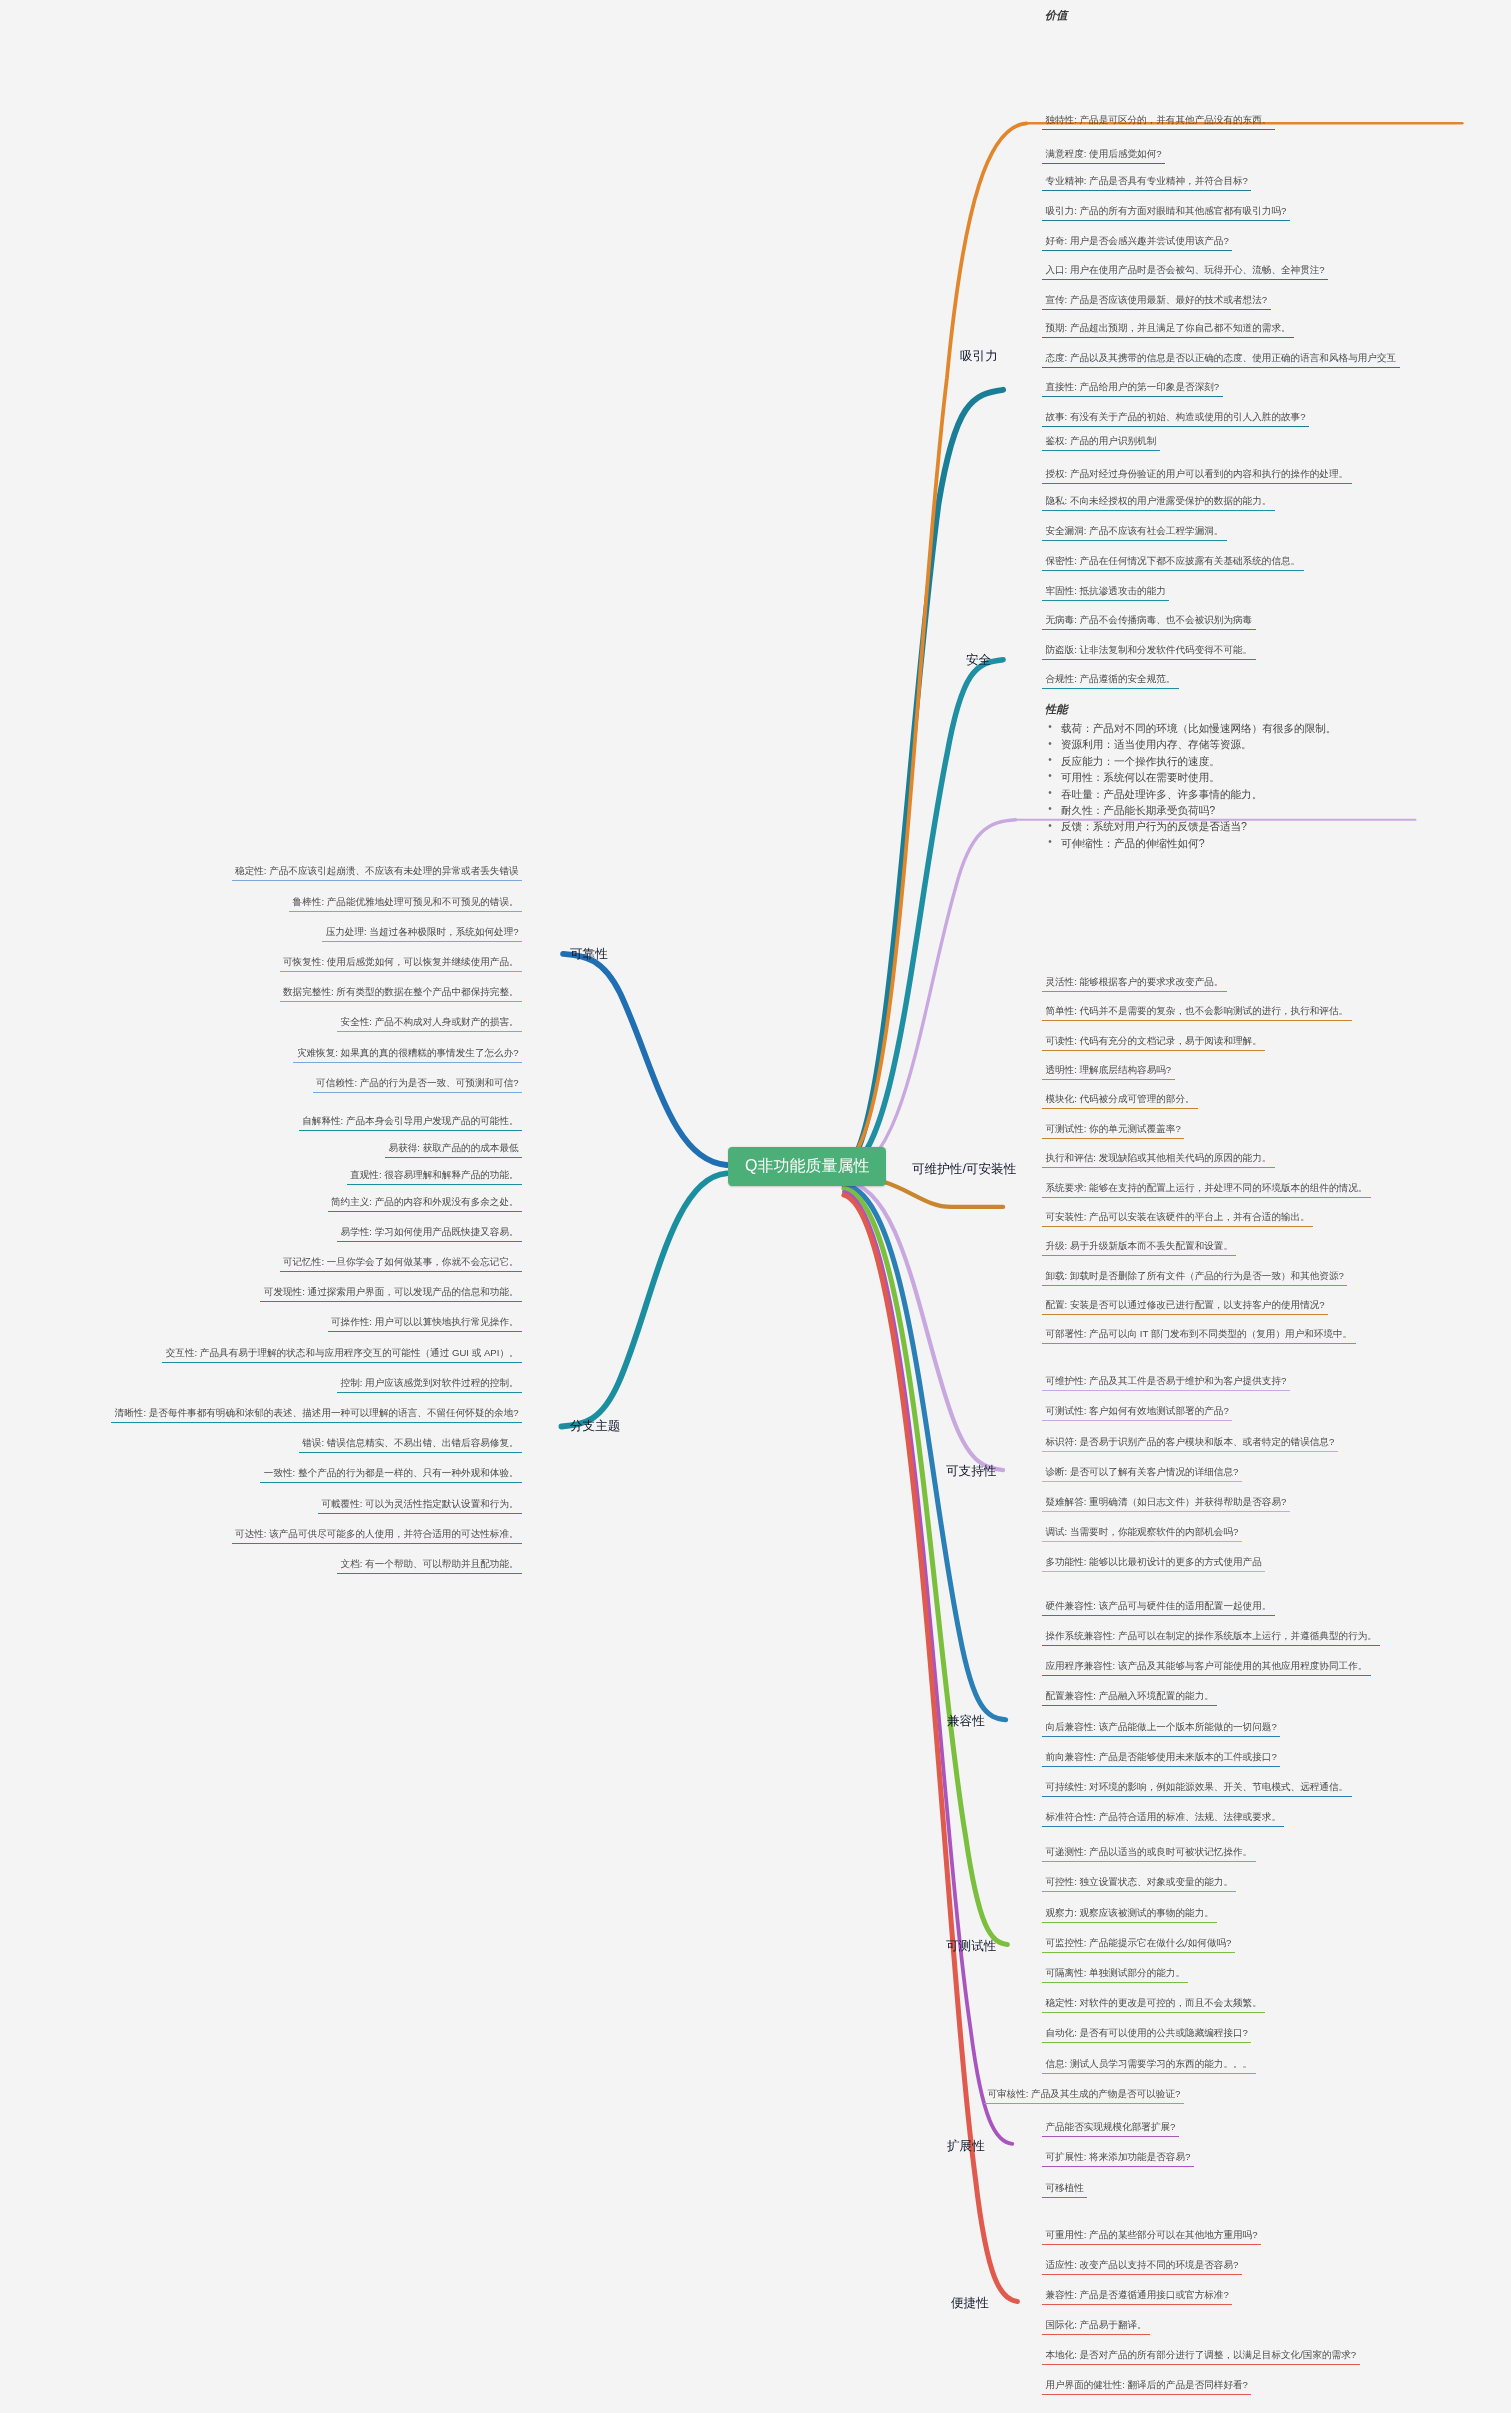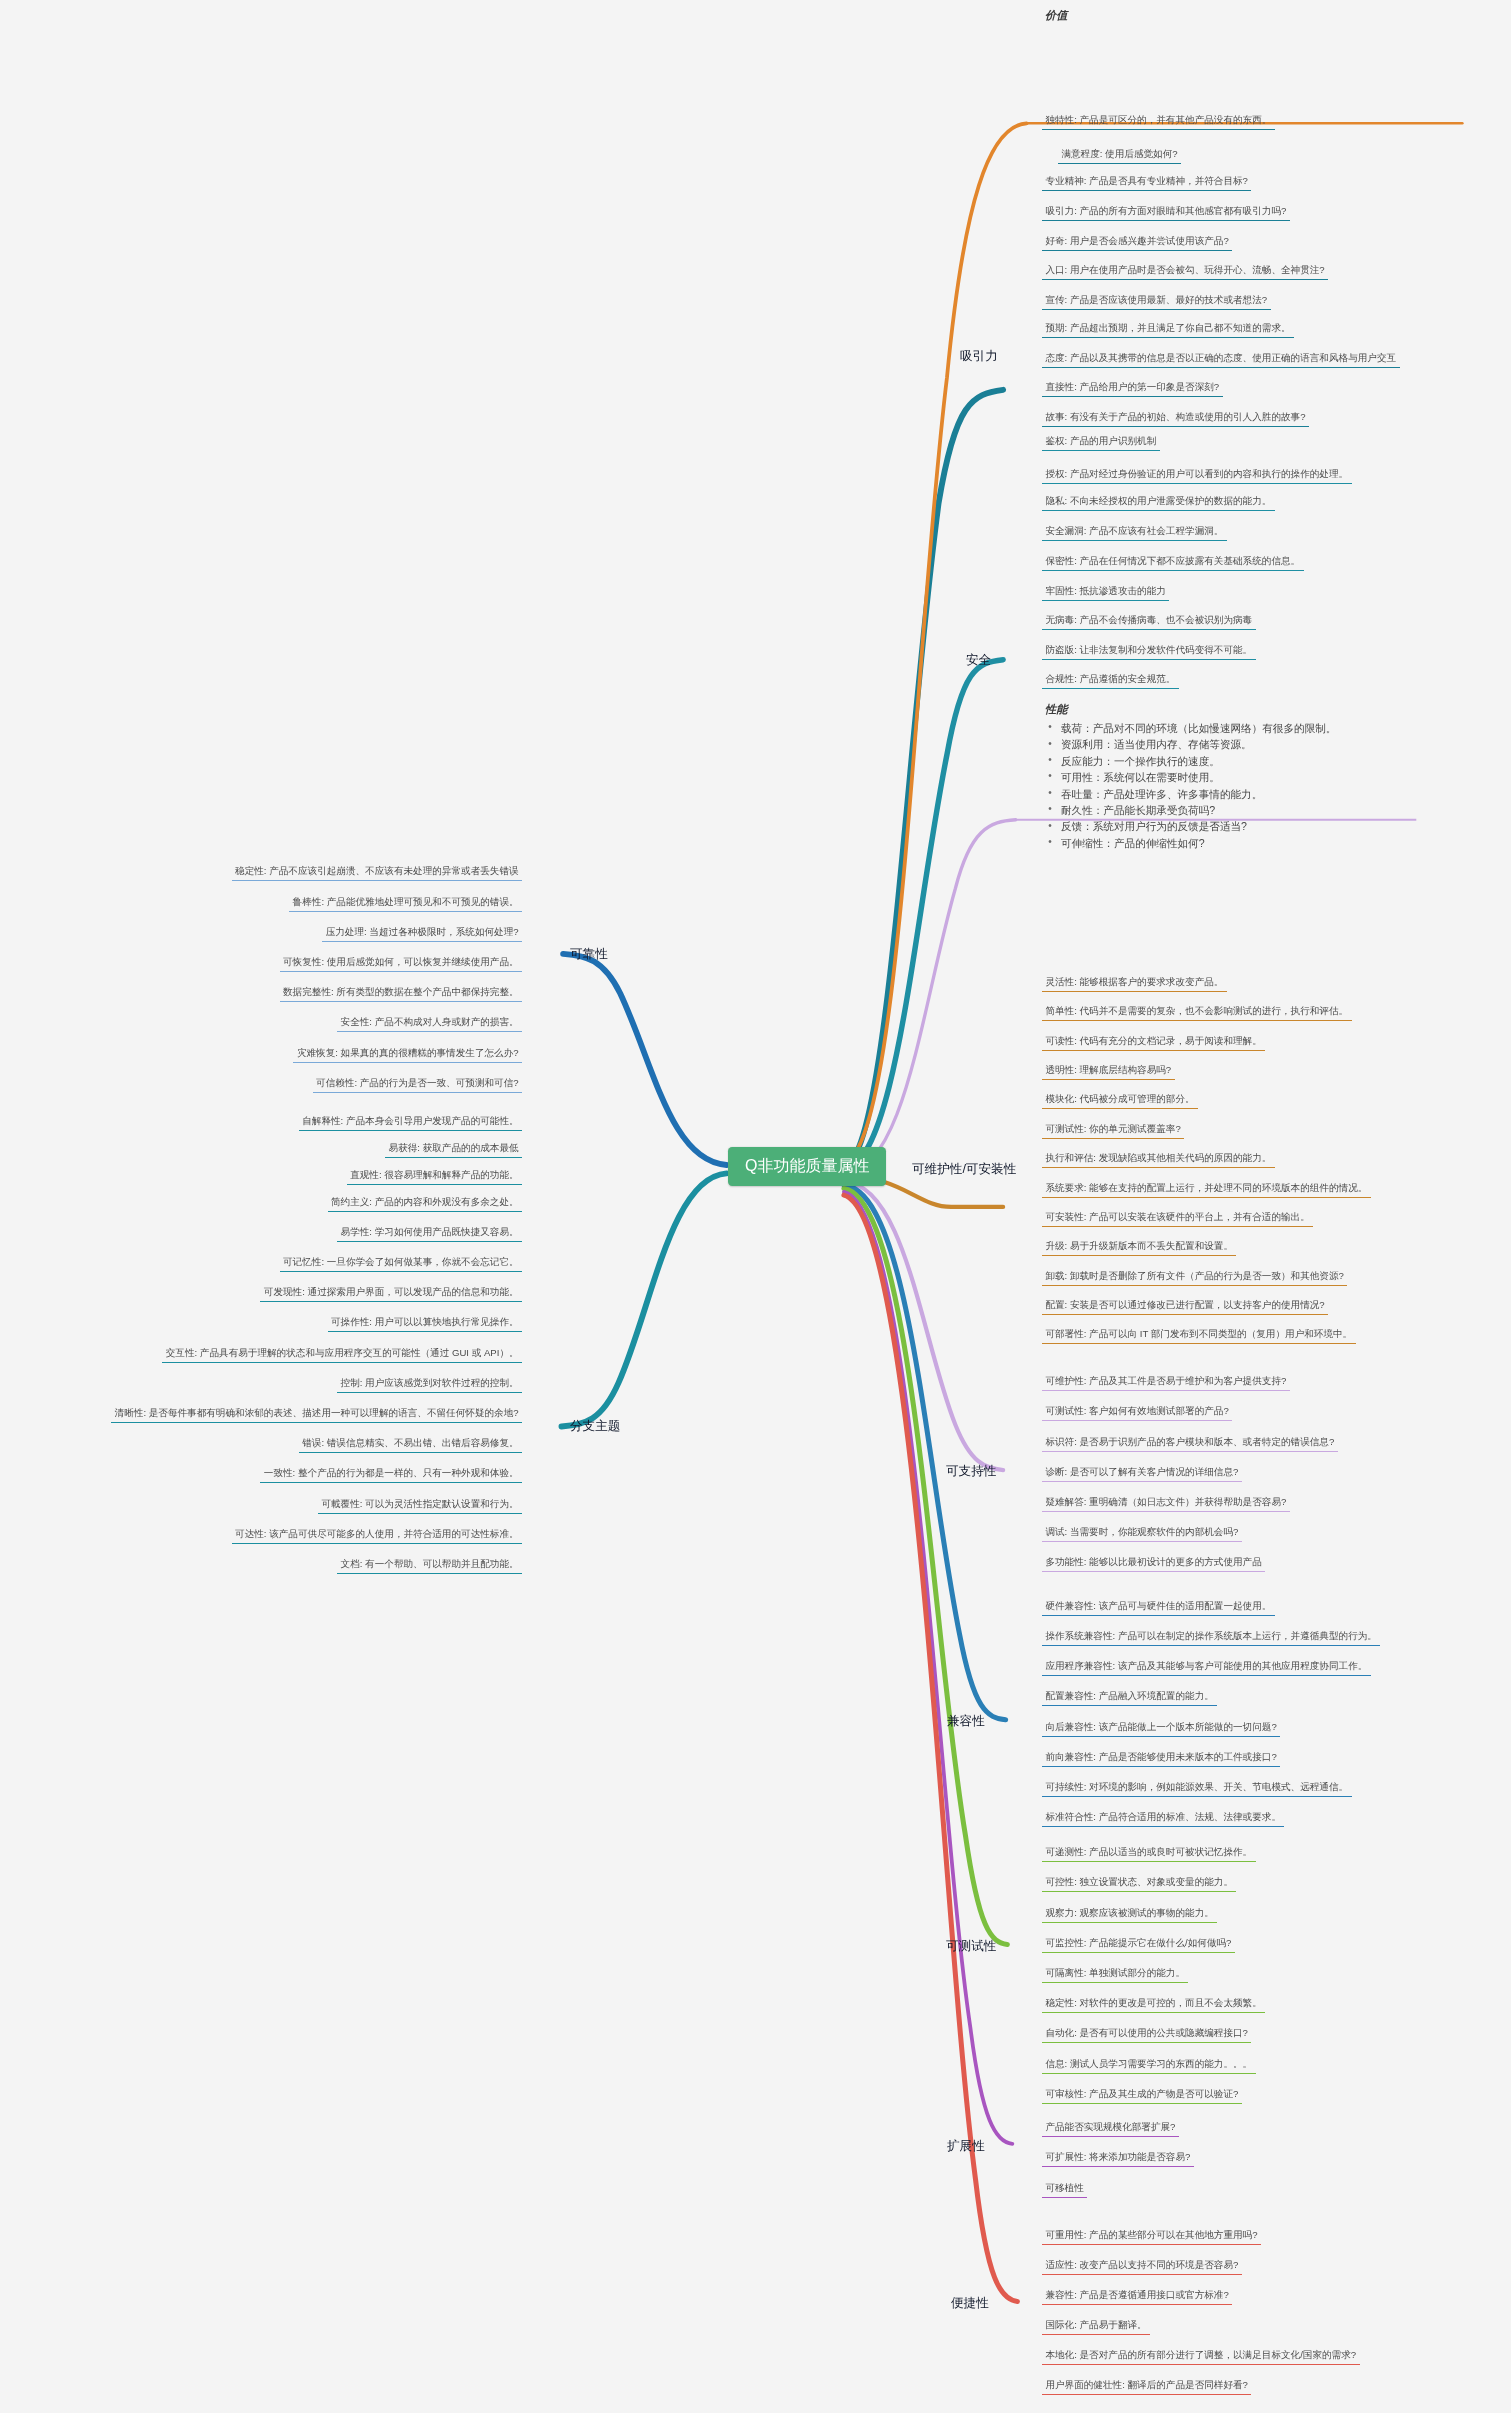--- a/index.html
+++ b/index.html
@@ -112,21 +112,21 @@
   <div class="node l1" style="left:912px; top:1161px;">可维护性/可安装性</div>
   <div class="node l1" style="left:946px; top:1463px;">可支持性</div>
   <div class="node l1" style="left:947px; top:1713px;">兼容性</div>
   <div class="node l1" style="left:946px; top:1938px;">可测试性</div>
   <div class="node l1" style="left:947px; top:2138px;">扩展性</div>
   <div class="node l1" style="left:951px; top:2295px;">便捷性</div>
   <div class="node l1" style="left:570px; top:946px;">可靠性</div>
   <div class="node l1" style="left:570px; top:1418px;">分支主题</div>
 
   <div class="node leaf right" style="left:1042px; top:112px; border-bottom:1.3px solid #1a7f96;">独特性: 产品是可区分的，并有其他产品没有的东西。</div>
-  <div class="node leaf right" style="left:1042px; top:146px; border-bottom:1.3px solid #1a7f96;margin-left:16px;">满意程度: 使用后感觉如何?</div>
+  <div class="node leaf right" style="left:1042px; top:146px; border-bottom:1.3px solid #1a7f96;">满意程度: 使用后感觉如何?</div>
   <div class="node leaf right" style="left:1042px; top:173px; border-bottom:1.3px solid #1a7f96;">专业精神: 产品是否具有专业精神，并符合目标?</div>
   <div class="node leaf right" style="left:1042px; top:203px; border-bottom:1.3px solid #1a7f96;">吸引力: 产品的所有方面对眼睛和其他感官都有吸引力吗?</div>
   <div class="node leaf right" style="left:1042px; top:233px; border-bottom:1.3px solid #1a7f96;">好奇: 用户是否会感兴趣并尝试使用该产品?</div>
   <div class="node leaf right" style="left:1042px; top:262px; border-bottom:1.3px solid #1a7f96;">入口: 用户在使用产品时是否会被勾、玩得开心、流畅、全神贯注?</div>
   <div class="node leaf right" style="left:1042px; top:292px; border-bottom:1.3px solid #1a7f96;">宣传: 产品是否应该使用最新、最好的技术或者想法?</div>
   <div class="node leaf right" style="left:1042px; top:320px; border-bottom:1.3px solid #1a7f96;">预期: 产品超出预期，并且满足了你自己都不知道的需求。</div>
   <div class="node leaf right" style="left:1042px; top:350px; border-bottom:1.3px solid #1a7f96;">态度: 产品以及其携带的信息是否以正确的态度、使用正确的语言和风格与用户交互</div>
   <div class="node leaf right" style="left:1042px; top:379px; border-bottom:1.3px solid #1a7f96;">直接性: 产品给用户的第一印象是否深刻?</div>
   <div class="node leaf right" style="left:1042px; top:409px; border-bottom:1.3px solid #1a7f96;">故事: 有没有关于产品的初始、构造或使用的引人入胜的故事?</div>
 
@@ -172,21 +172,21 @@
   <div class="node leaf right" style="left:1042px; top:1809px; border-bottom:1.3px solid #2a7fb6;">标准符合性: 产品符合适用的标准、法规、法律或要求。</div>
 
   <div class="node leaf right" style="left:1042px; top:1844px; border-bottom:1.3px solid #7bbf3f;">可递测性: 产品以适当的或良时可被状记忆操作。</div>
   <div class="node leaf right" style="left:1042px; top:1874px; border-bottom:1.3px solid #7bbf3f;">可控性: 独立设置状态、对象或变量的能力。</div>
   <div class="node leaf right" style="left:1042px; top:1905px; border-bottom:1.3px solid #7bbf3f;">观察力: 观察应该被测试的事物的能力。</div>
   <div class="node leaf right" style="left:1042px; top:1935px; border-bottom:1.3px solid #7bbf3f;">可监控性: 产品能提示它在做什么/如何做吗?</div>
   <div class="node leaf right" style="left:1042px; top:1965px; border-bottom:1.3px solid #7bbf3f;">可隔离性: 单独测试部分的能力。</div>
   <div class="node leaf right" style="left:1042px; top:1995px; border-bottom:1.3px solid #7bbf3f;">稳定性: 对软件的更改是可控的，而且不会太频繁。</div>
   <div class="node leaf right" style="left:1042px; top:2025px; border-bottom:1.3px solid #7bbf3f;">自动化: 是否有可以使用的公共或隐藏编程接口?</div>
   <div class="node leaf right" style="left:1042px; top:2056px; border-bottom:1.3px solid #7bbf3f;">信息: 测试人员学习需要学习的东西的能力。。。</div>
-  <div class="node leaf right" style="left:1042px; top:2086px; border-bottom:1.3px solid #7bbf3f;">可审核性: 产品及其生成的产物是否可以验证?</div>
+  <div class="node leaf right" style="left:984px; top:2086px; border-bottom:1.3px solid #7bbf3f;">可审核性: 产品及其生成的产物是否可以验证?</div>
 
   <div class="node leaf right" style="left:1042px; top:2119px; border-bottom:1.3px solid #a855c0;">产品能否实现规模化部署扩展?</div>
   <div class="node leaf right" style="left:1042px; top:2149px; border-bottom:1.3px solid #a855c0;">可扩展性: 将来添加功能是否容易?</div>
   <div class="node leaf right" style="left:1042px; top:2180px; border-bottom:1.3px solid #a855c0;">可移植性</div>
 
   <div class="node leaf right" style="left:1042px; top:2227px; border-bottom:1.3px solid #e05a4e;">可重用性: 产品的某些部分可以在其他地方重用吗?</div>
   <div class="node leaf right" style="left:1042px; top:2257px; border-bottom:1.3px solid #e05a4e;">适应性: 改变产品以支持不同的环境是否容易?</div>
   <div class="node leaf right" style="left:1042px; top:2287px; border-bottom:1.3px solid #e05a4e;">兼容性: 产品是否遵循通用接口或官方标准?</div>
   <div class="node leaf right" style="left:1042px; top:2317px; border-bottom:1.3px solid #e05a4e;">国际化: 产品易于翻译。</div>
   <div class="node leaf right" style="left:1042px; top:2347px; border-bottom:1.3px solid #e05a4e;">本地化: 是否对产品的所有部分进行了调整，以满足目标文化/国家的需求?</div>

